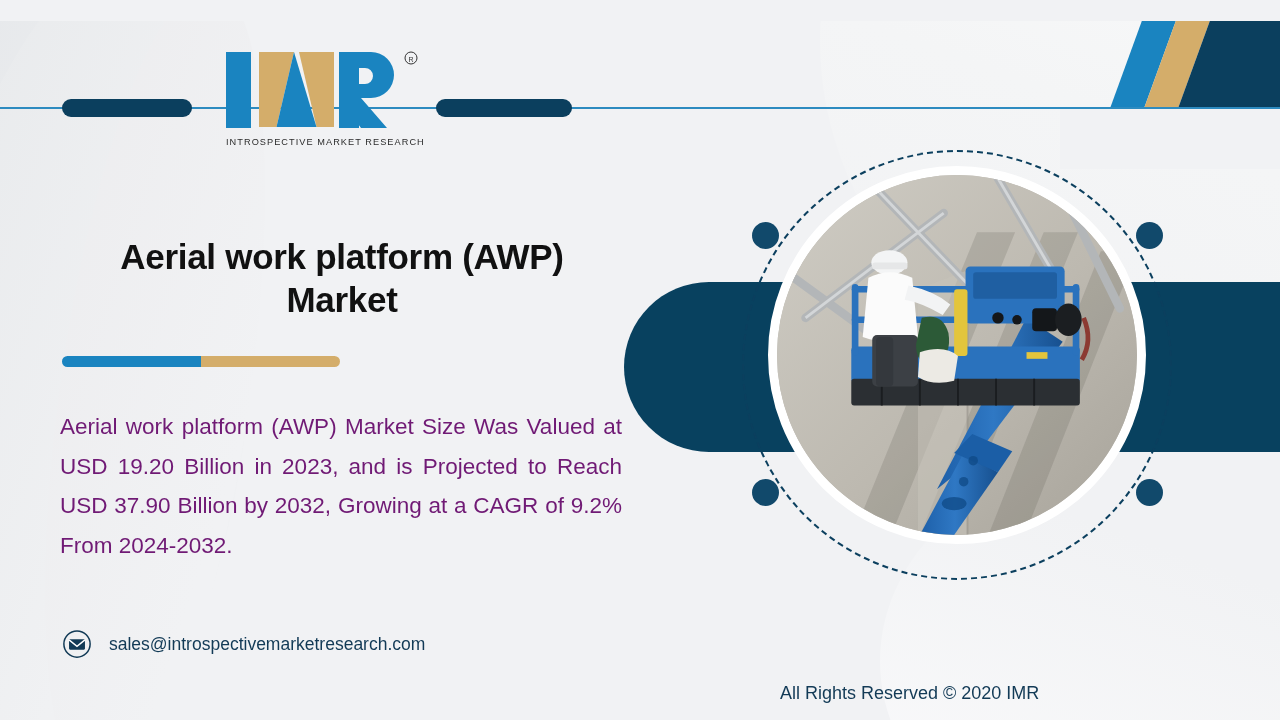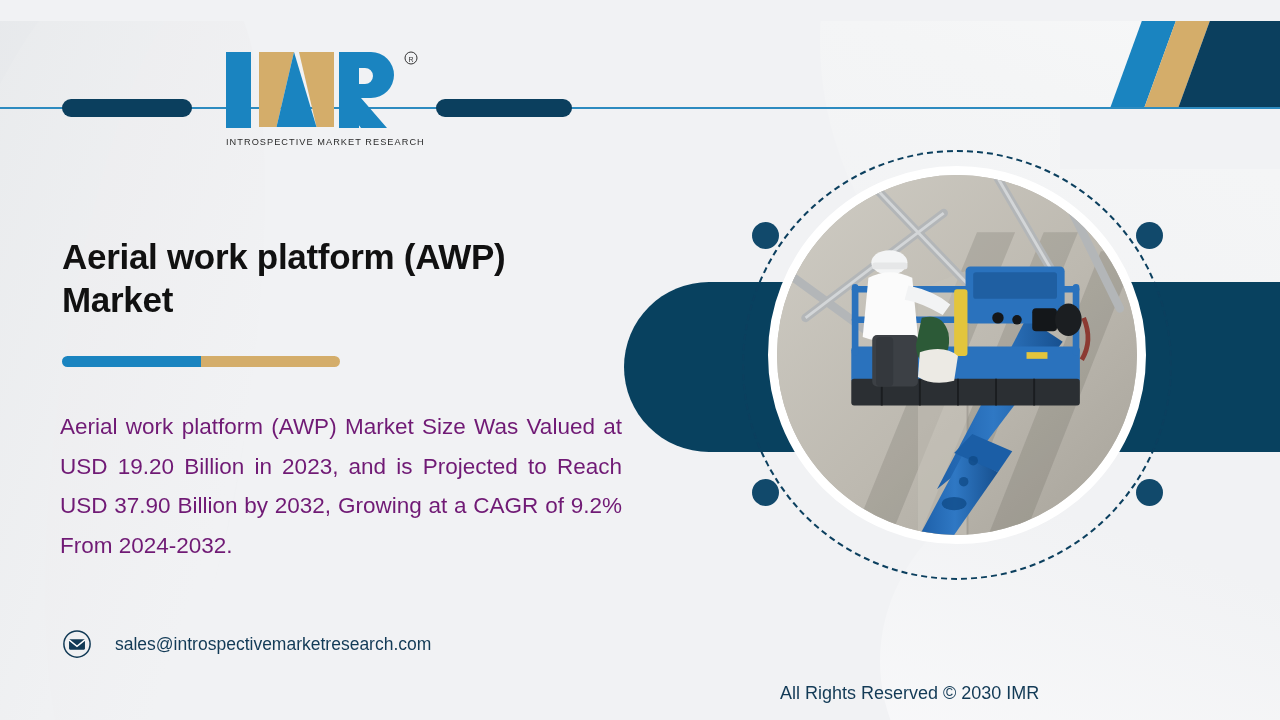--- a/index.html
+++ b/index.html
@@ -41,29 +41,29 @@
   .stripe-mask { position:absolute; left:1060px; top:88px; width:260px; height:60px; background:#f1f2f4; }
 
   
   .logo { position:absolute; left:226px; top:28px; width:196px; height:110px; }
   .logo-mark { position:relative; height:82px; width:196px; }
   .logo-tag { position:absolute; left:0; top:88px; width:196px; text-align:center;
               font-size:9.2px; letter-spacing:1.05px; color:#2b2b2b; white-space:nowrap; }
 
   
   .title { position:absolute; left:62px; top:215px; width:560px;
-           font-size:35px; font-weight:bold; line-height:1.22; color:#111; letter-spacing:-0.3px; }
+           font-size:35px; font-weight:bold; line-height:1.22; color:#111; letter-spacing:-0.3px;text-align:center; }
   .accent { position:absolute; left:62px; top:335px; width:278px; height:11px; border-radius:6px; overflow:hidden; display:flex; }
   .accent-a { width:50%; background:#1a84c0; }
   .accent-b { width:50%; background:#d4ad6a; }
   .body-copy { position:absolute; left:60px; top:386px; width:562px;
                font-size:22.5px; line-height:1.76; color:#701a75; text-align:justify; }
 
   
-  .contact { position:absolute; left:62px; display:flex; align-items:center; gap:23px; }
+  .contact { position:absolute; left:62px; display:flex; align-items:center; gap:17px; }
   .c-mail { top:608px; }
   .c-web  { top:662px; }
   .c-ico { width:30px; height:30px; flex:none; }
   .c-txt { font-size:17.5px; color:#123a56; white-space:nowrap; }
   .copyright { position:absolute; left:780px; top:662px; font-size:18px; color:#123a56; white-space:nowrap; }
 
   
   .navy-pill { position:absolute; left:624px; top:261px; width:656px; height:170px;
                background:#08415f; border-radius:85px 0 0 85px; }
   .ring-wrap { position:absolute; left:742px; top:118px; width:430px; height:452px; }
@@ -127,21 +127,21 @@
   <div class="contact c-mail">
     <svg class="c-ico" viewBox="0 0 32 32">
       <circle cx="16" cy="16" r="14" fill="none" stroke="#123a56" stroke-width="1.6"></circle>
       <rect x="7.5" y="11" width="17" height="11" rx="1.2" fill="#123a56"></rect>
       <polyline points="7.5,11.6 16,18.4 24.5,11.6" fill="none" stroke="#ffffff" stroke-width="1.5"></polyline>
     </svg>
     <span class="c-txt">sales@introspectivemarketresearch.com</span>
   </div>
 
 
-  <div class="copyright">All Rights Reserved © 2030 IMR</div>
+  <div class="copyright">All Rights Reserved © 2020 IMR</div>
 
   <div class="navy-pill"></div>
 
   <div class="ring-wrap">
     <div class="ring-dash"></div>
     <div class="dot dot-tl"></div>
     <div class="dot dot-tr"></div>
     <div class="dot dot-bl"></div>
     <div class="dot dot-br"></div>
   </div>

